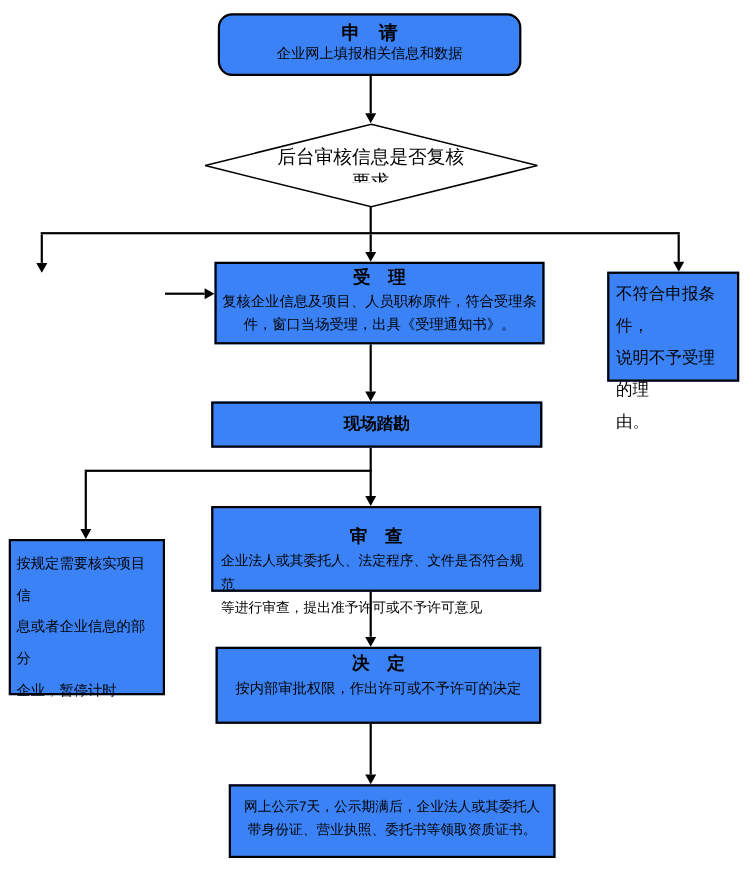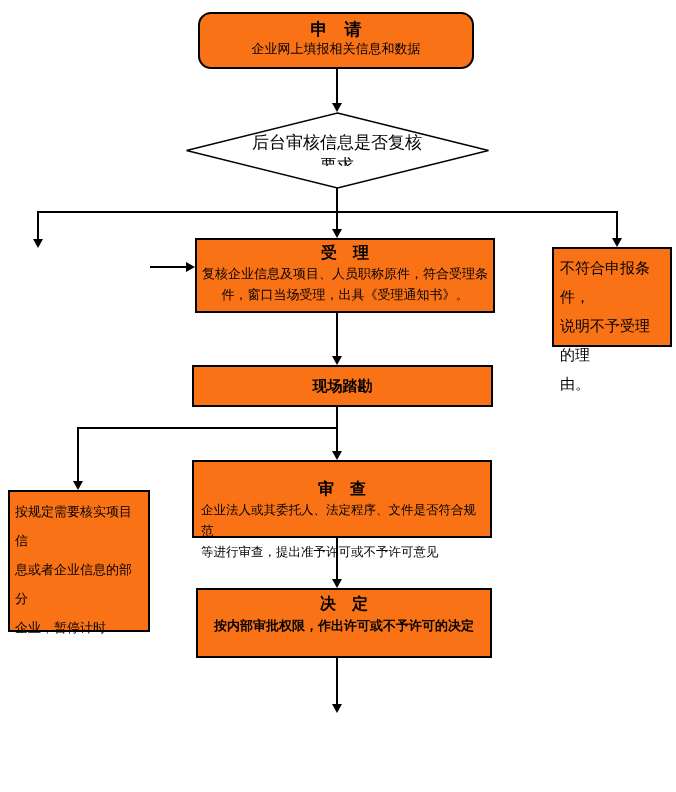--- a/index.html
+++ b/index.html
@@ -1,21 +1,21 @@
 <!DOCTYPE html>
 <html><head>
 <meta charset="utf-8">
 <style>
   html,body{margin:0;padding:0;background:#ffffff;}
   .canvas{
     position:relative;width:676px;height:792px;background:#ffffff;
     font-family:"Liberation Sans","DejaVu Sans",sans-serif;color:#000;
     overflow:hidden;
   }
-  .node{position:absolute;box-sizing:border-box;background:#f97316;border:2px solid #000;}
+  .node{position:absolute;box-sizing:border-box;background:#3b82f6;border:2px solid #000;}
   .rounded{border-radius:13px;}
   .line{position:absolute;background:#000;}
   .arr-d{position:absolute;width:0;height:0;border-left:5px solid transparent;border-right:5px solid transparent;border-top:9px solid #000;}
   .arr-r{position:absolute;width:0;height:0;border-top:5px solid transparent;border-bottom:5px solid transparent;border-left:9px solid #000;}
   .title{font-weight:bold;font-size:16px;text-align:center;line-height:1.25;}
   .body{font-size:12.5px;white-space:pre-line;line-height:21px;}
 
   
   #n-apply{left:198px;top:12px;width:276px;height:57px;}
   #n-apply .title{font-size:17px;padding-top:5px;}
@@ -40,21 +40,21 @@
 
   #n-pause{left:8px;top:490px;width:142px;height:142px;padding:5px;}
   #n-pause .body{font-size:13px;line-height:29px;}
 
   #n-examine{left:192px;top:460px;width:300px;height:78px;}
   #n-examine .title{margin-top:17px;}
   #n-examine .body{padding:1px 3px 0 7px;}
 
   #n-decide{left:196px;top:588px;width:296px;height:70px;}
   #n-decide .title{margin-top:4px;}
-  #n-decide .body{text-align:center;margin-top:1px;font-size:13px;font-weight:bold;}
+  #n-decide .body{text-align:center;margin-top:1px;font-size:13px;}
 
   #n-publicity{left:208px;top:713px;width:297px;height:67px;padding-top:8px;}
   #n-publicity .body{text-align:center;}
 
   
   #c1{left:336px;top:69px;width:2px;height:34px;}   #a1{left:332px;top:103px;}
   #c2{left:336px;top:188px;width:2px;height:24px;}
   #c3{left:37px;top:211px;width:581px;height:2px;}
   #c4{left:37px;top:213px;width:2px;height:26px;}   #a2{left:33px;top:239px;}
   #c5{left:336px;top:213px;width:2px;height:16px;}  #a3{left:332px;top:229px;}
@@ -136,14 +136,18 @@
     <div class="title">审　查</div>
     <div class="body">企业法人或其委托人、法定程序、文件是否符合规范
 等进行审查，提出准予许可或不予许可意见</div>
   </div>
 
   <div class="node" id="n-decide">
     <div class="title">决　定</div>
     <div class="body">按内部审批权限，作出许可或不予许可的决定</div>
   </div>
 
+  <div class="node" id="n-publicity">
+    <div class="body">网上公示7天，公示期满后，企业法人或其委托人
+带身份证、营业执照、委托书等领取资质证书。</div>
+  </div>
 
 </div>
 
 </body></html>

